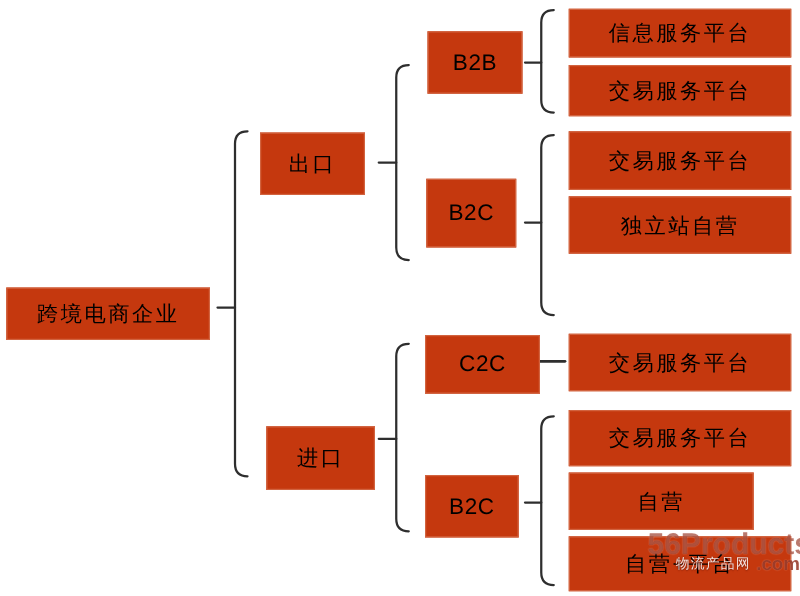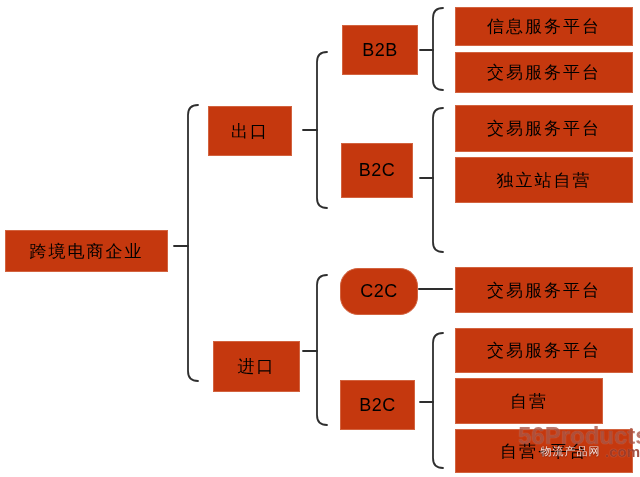--- a/index.html
+++ b/index.html
@@ -68,21 +68,21 @@
     </g>
   </svg>
 
   <div class="node cn" style="left:5px;top:230px;width:163px;height:42px;">跨境电商企业</div>
 
   <div class="node cn" style="left:208px;top:106px;width:84px;height:50px;">出口</div>
   <div class="node cn" style="left:213px;top:341px;width:87px;height:51px;">进口</div>
 
   <div class="node latin" style="left:342px;top:25px;width:76px;height:50px;">B2B</div>
   <div class="node latin" style="left:341px;top:143px;width:72px;height:55px;">B2C</div>
-  <div class="node latin" style="left:340px;top:268px;width:78px;height:47px;border-radius:18px;">C2C</div>
+  <div class="node latin" style="left:340px;top:268px;width:92px;height:47px;">C2C</div>
   <div class="node latin" style="left:340px;top:380px;width:75px;height:50px;">B2C</div>
 
   <div class="node cn" style="left:455px;top:7px;width:178px;height:39px;">信息服务平台</div>
   <div class="node cn" style="left:455px;top:52px;width:178px;height:41px;">交易服务平台</div>
   <div class="node cn" style="left:455px;top:105px;width:178px;height:47px;">交易服务平台</div>
   <div class="node cn" style="left:455px;top:157px;width:178px;height:46px;">独立站自营</div>
   <div class="node cn" style="left:455px;top:267px;width:178px;height:46px;">交易服务平台</div>
   <div class="node cn" style="left:455px;top:328px;width:178px;height:45px;">交易服务平台</div>
   <div class="node cn" style="left:455px;top:378px;width:148px;height:46px;">自营</div>
   <div class="node cn" style="left:455px;top:429px;width:178px;height:44px;">自营+平台</div>

